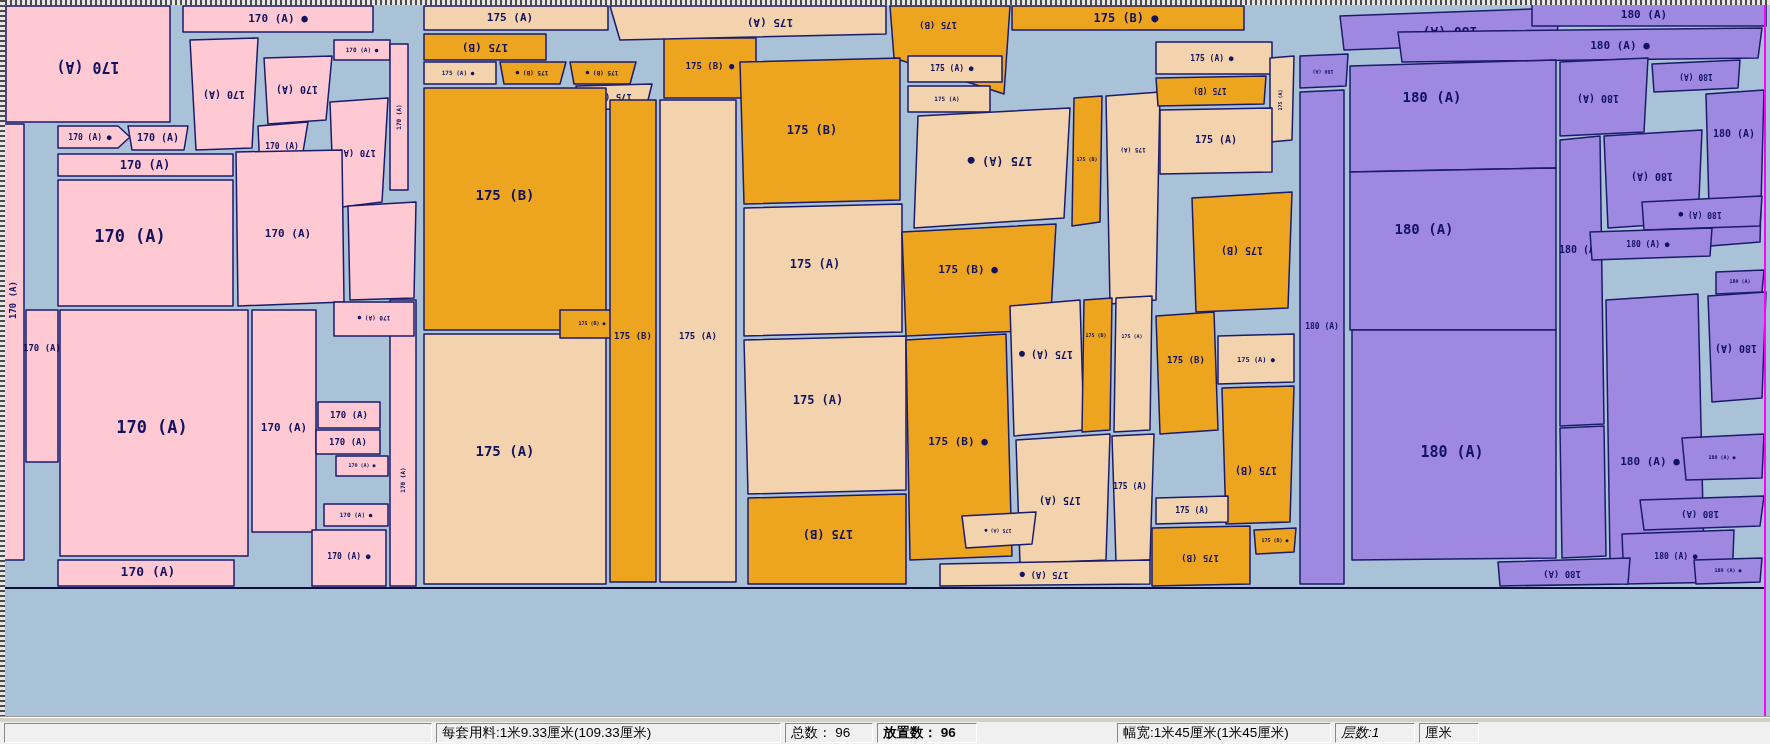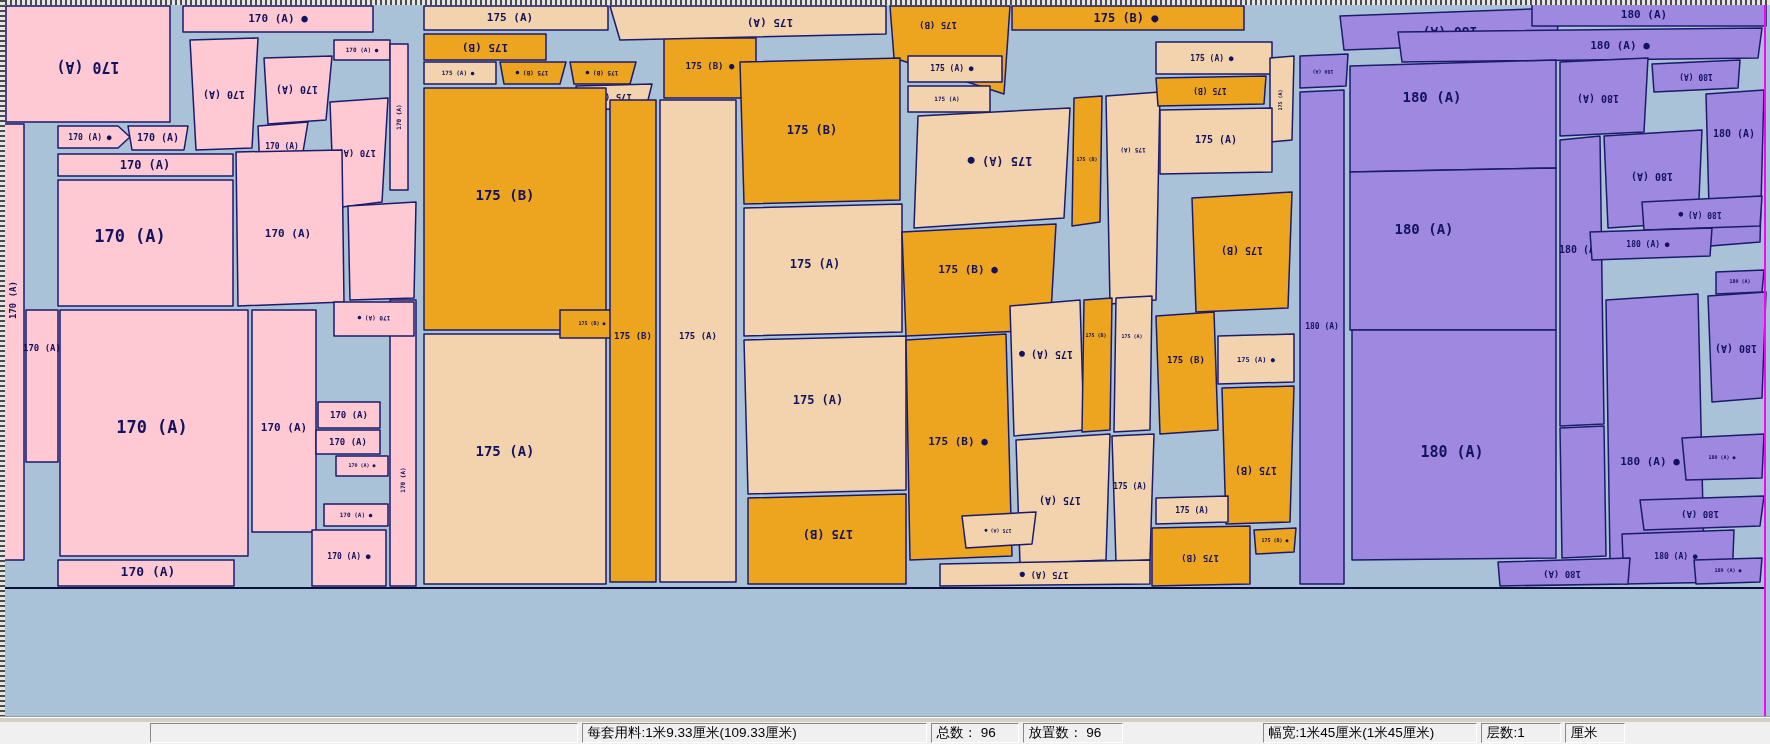--- a/index.html
+++ b/index.html
@@ -14,21 +14,21 @@
   #marker-end{position:absolute;top:5px;width:2px;height:711px;}
   #fabric-bottom{position:absolute;left:5px;height:2px;}
   svg text{font-family:"DejaVu Sans Mono","Liberation Mono",monospace;font-weight:bold;
     text-anchor:middle;dominant-baseline:middle;pointer-events:none;}
   svg polygon.piece{stroke-width:1.5;stroke-linejoin:round;cursor:pointer;}
   
   #statusbar-groove{position:absolute;left:0;top:716px;width:1770px;height:6px;
     background:#d4d0c8;border-top:1px solid #9a9a9a;box-shadow:inset 0 1px 0 #ffffff;}
   #statusbar{position:absolute;left:0;top:722px;width:1770px;height:22px;background:#f0f0f0;
     display:flex;align-items:stretch;gap:4px;padding:1px 0 1px 4px;box-sizing:border-box;
-    overflow:hidden;white-space:nowrap;justify-content:center;}
+    overflow:hidden;white-space:nowrap;}
   .panel{background:#f0f0f0;border:1px solid;border-color:#888 #fff #fff #888;
     font-size:13.5px;color:#000;display:flex;align-items:center;padding:0 5px;
     box-sizing:border-box;flex:0 0 auto;overflow:hidden;}
   .panel.spacer{width:428px;}
 </style>
 </head>
 <body>
 
 <div id="stage">
   <div id="canvas" style="background: rgb(169, 194, 216);">
@@ -224,19 +224,19 @@
     <div id="ruler-left"></div>
     <div id="fabric-bottom" style="top: 587px; width: 1759px; background: rgb(16, 16, 60);"></div>
     <div id="marker-end" style="left: 1764px; background: rgb(255, 0, 255);"></div>
   </div>
 
   <div id="statusbar-groove"></div>
   <div id="statusbar">
     <div class="panel spacer"></div>
   <div class="panel" style="min-width: 345px;">每套用料:1米9.33厘米(109.33厘米)</div>
       <div class="panel" style="min-width: 88px;">总数： 96</div>
-      <div class="panel" style="min-width: 100px;">放置数： 96</div>
+      <div class="panel" style="min-width: 100px; font-weight: bold;">放置数： 96</div>
       <div class="panel" style="min-width: 132px; margin-top: 32px;">利用率： 90.50%</div>
       <div class="panel" style="min-width: 214px;">幅宽:1米45厘米(1米45厘米)</div>
-      <div class="panel" style="min-width: 80px;">层数:1</div>
+      <div class="panel" style="min-width: 80px; font-style: italic;">层数:1</div>
       <div class="panel" style="min-width: 60px;">厘米</div>
     </div>
 </div>
 
 </body></html>

